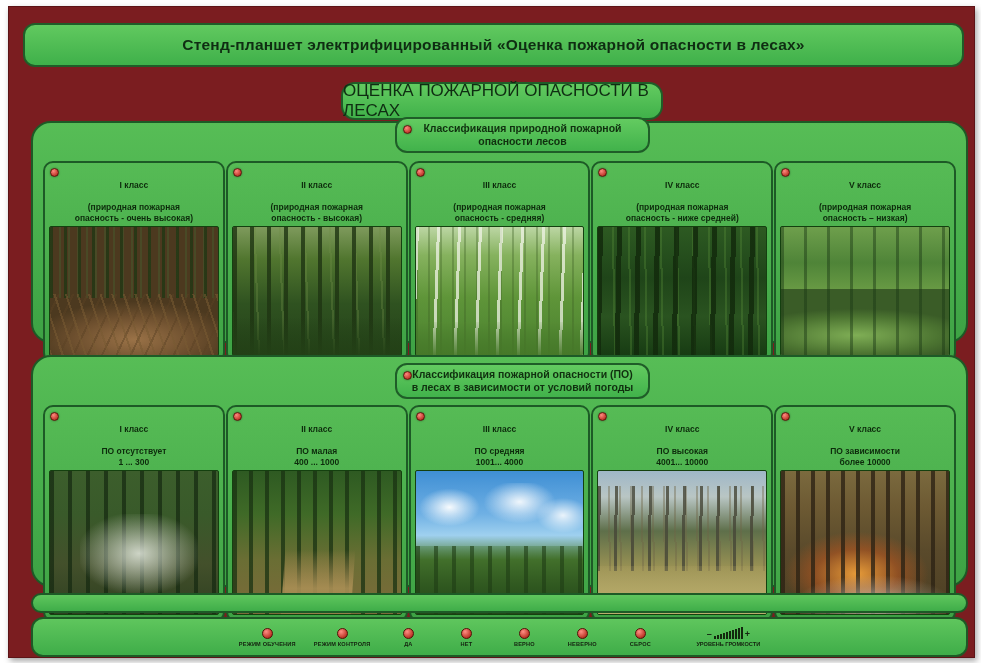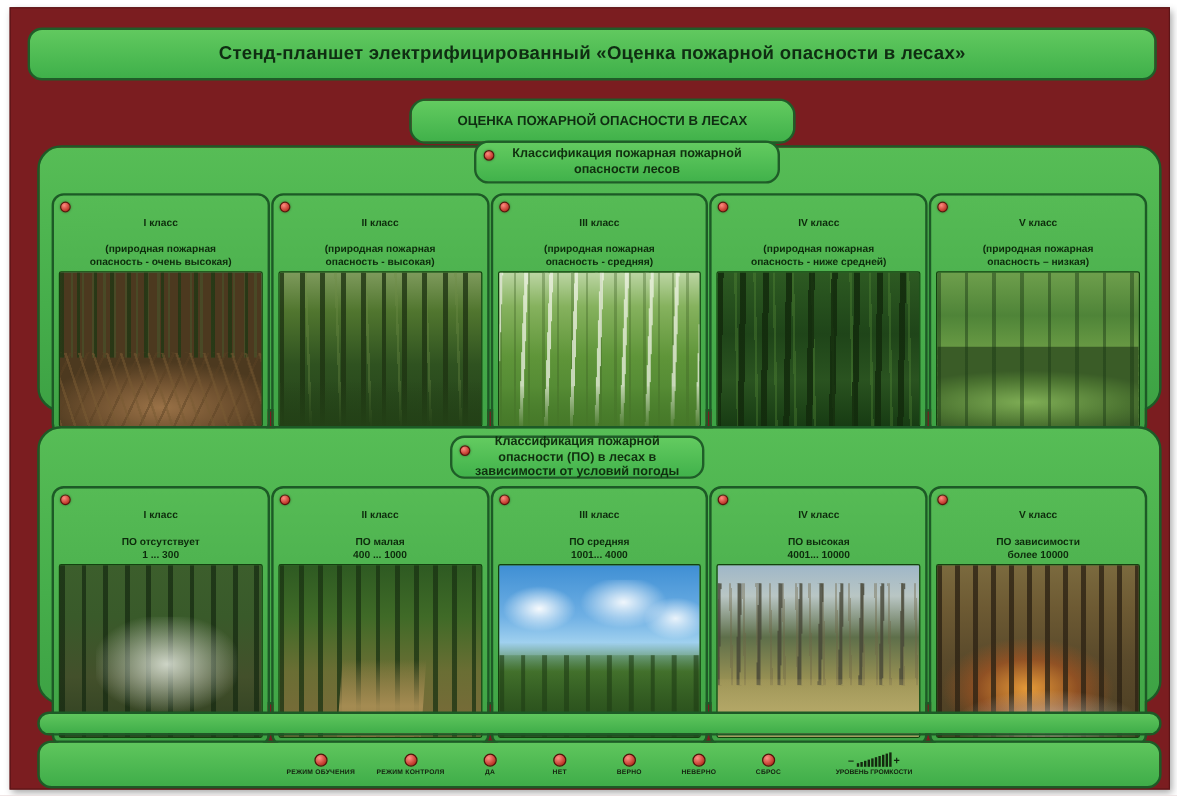--- a/index.html
+++ b/index.html
@@ -54,22 +54,22 @@
     width: 318px;
     height: 34px;
     display: flex;
     align-items: center;
     justify-content: center;
     background: linear-gradient(180deg, #63cb60 0%, #40b14a 100%);
     border: 2px solid #1f5d28;
     border-radius: 14px;
   }
   .subtitle-bar .txt {
-    font-size: 11px;
-    font-weight: bold;
+    font-size: 17px;
+    font-weight: normal;
     color: #0f2d12;
   }
   
   .section {
     position: absolute;
     left: 22px;
     width: 937px;
     background: linear-gradient(180deg, #57bd56 0%, #46ae4b 60%, #3da244 100%);
     border: 2px solid #1d5a26;
     border-radius: 20px;
@@ -84,21 +84,21 @@
     background: linear-gradient(180deg, #63cb60 0%, #41b24b 100%);
     border: 2px solid #1f5d28;
     border-radius: 12px;
     display: flex;
     align-items: center;
     justify-content: center;
     box-sizing: border-box;
     padding: 0 14px;
   }
   #s1head { left: 362px; top: -6px; width: 255px; }
-  #s2head { left: 342px; top: 6px; width: 212px; }
+  #s2head { left: 362px; top: 6px; width: 255px; }
   .section-header .txt {
     font-size: 10.5px;
     font-weight: bold;
     color: #10300f;
     text-align: center;
     line-height: 1.2;
   }
   .led {
     position: absolute;
     width: 7px;
@@ -432,21 +432,21 @@
       <div class="txt">Стенд-планшет электрифицированный «Оценка пожарной опасности в лесах»</div>
     </div>
 
     <div class="subtitle-bar">
       <div class="txt">ОЦЕНКА ПОЖАРНОЙ ОПАСНОСТИ В ЛЕСАХ</div>
     </div>
 
     <div class="section" id="section1">
       <div class="section-header" id="s1head">
         <span class="led"></span>
-        <span class="txt">Классификация пожарная
+        <span class="txt">Классификация природной
 пожарной опасности лесов</span>
       </div>
       <div class="cards" id="cards1">
 
         <div class="card">
           <span class="led"></span>
           <div class="card-label">
             <span class="cls">I класс</span>
             <span>(природная пожарная
 опасность - очень высокая)</span>

